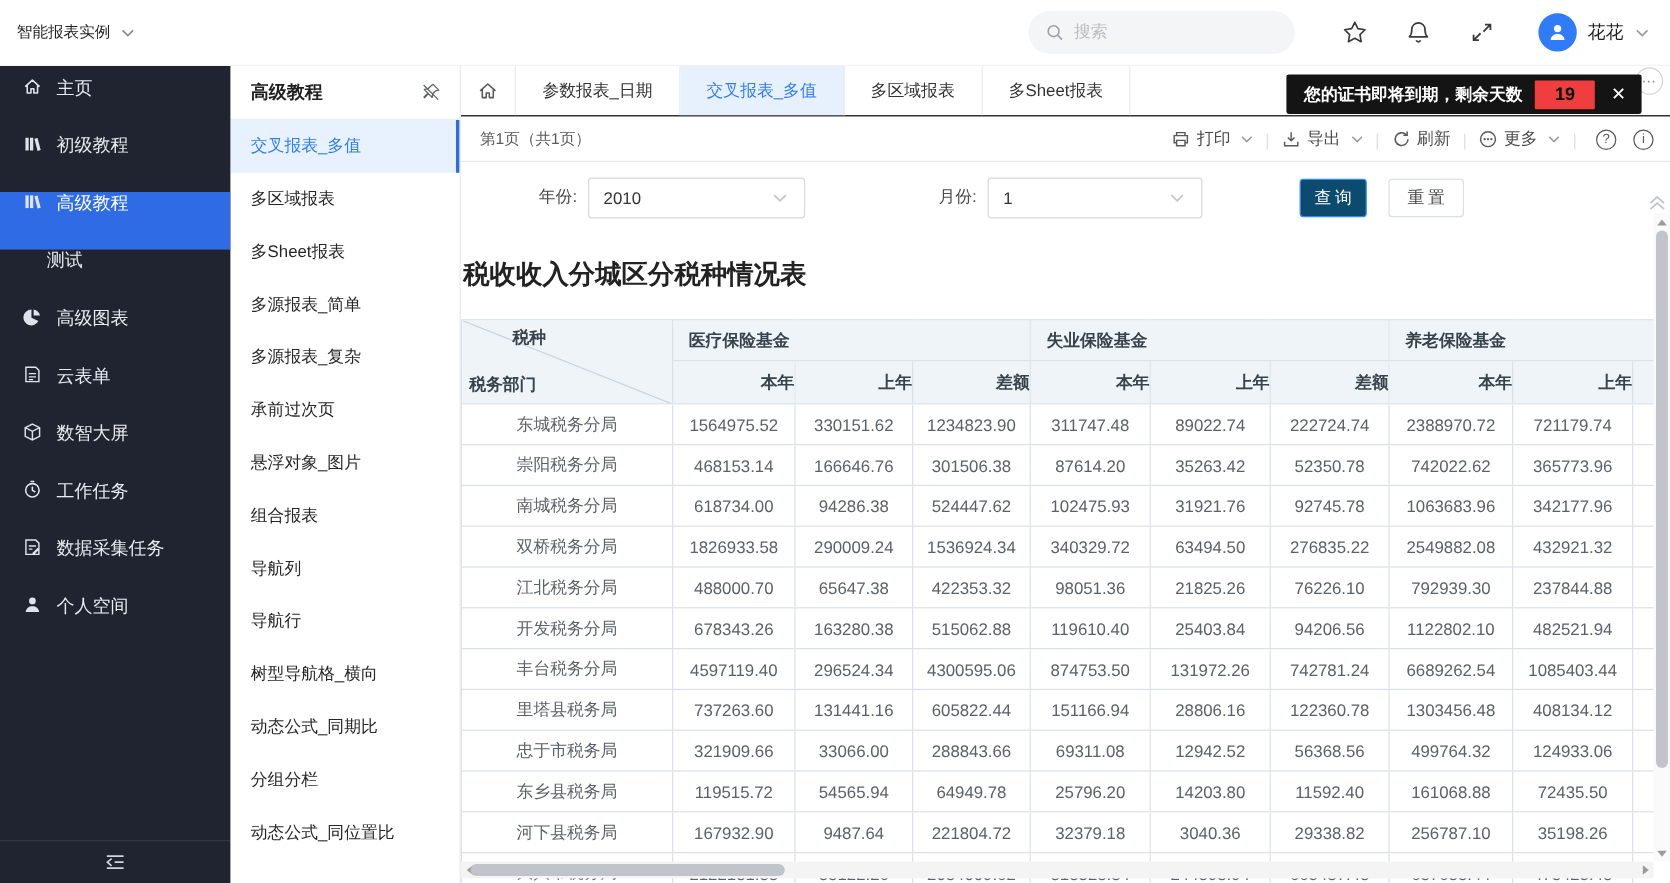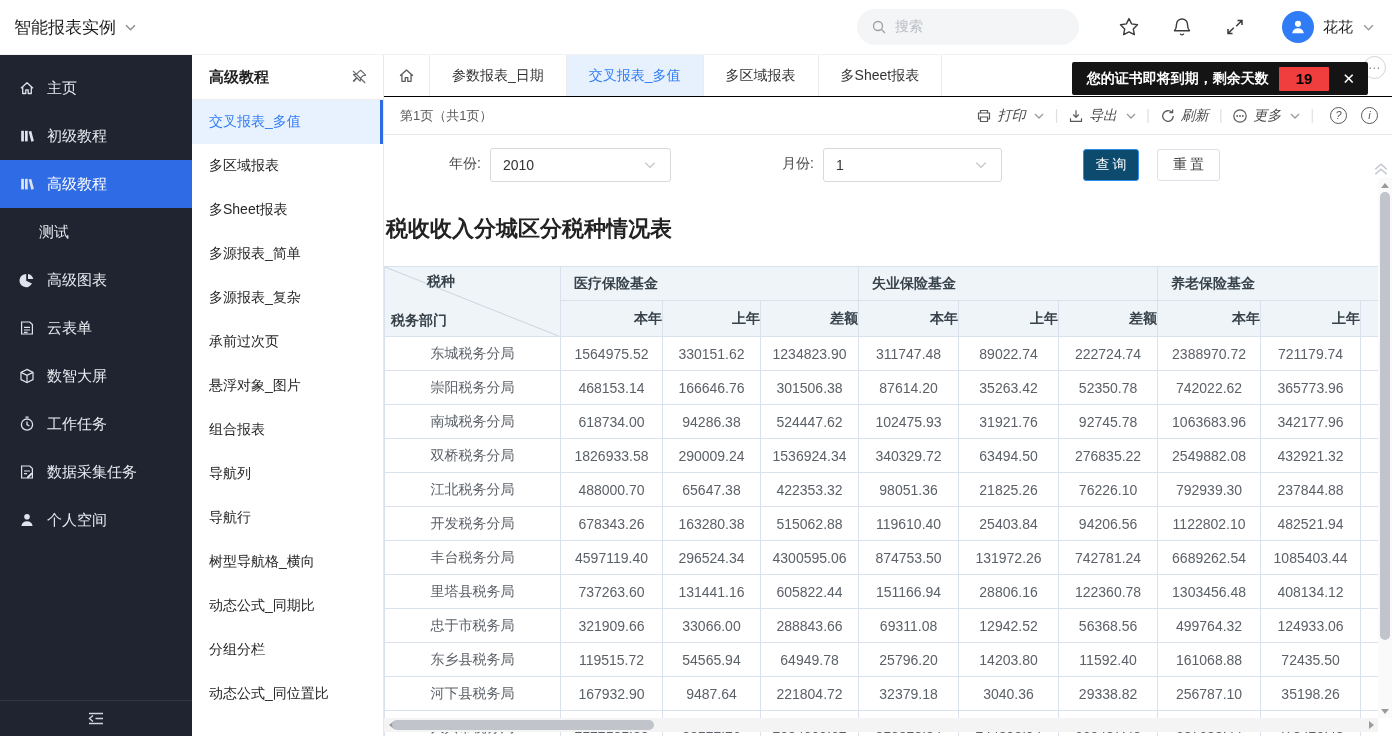--- a/index.html
+++ b/index.html
@@ -5,40 +5,40 @@
   * { margin:0; padding:0; box-sizing:border-box; }
   html,body { width:1392px; height:736px; overflow:hidden; background:#fff;
     font-family:"Liberation Sans","DejaVu Sans",sans-serif; }
   body { position:relative; font-size:14px; color:#333; }
   svg { display:block; }
 
   
   .topbar { position:absolute; top:0; left:0; right:0; height:55px; background:#fff;
     display:flex; align-items:center; border-bottom:1px solid #f2f2f2; z-index:20; }
   .app-switcher { display:flex; align-items:center; gap:9px; margin-left:14px;
-    font-size:17px; color:#1f1f1f; cursor:pointer; }
+    font-size:13px; color:#1f1f1f; cursor:pointer; }
   .app-switcher .chev { color:#8c8c8c; }
   .topbar-right { margin-left:auto; display:flex; align-items:center; }
   .searchbox { width:222px; height:36px; border-radius:18px; background:#f4f5f7;
     display:flex; align-items:center; padding:0 14px; color:#9aa0a6; gap:8px; }
   .searchbox .ph { color:#b9bec4; font-size:14px; }
   .tb-icon { width:22px; height:22px; color:#3b3b3b; cursor:pointer; }
   .ico-star { margin-left:39px; }
   .ico-bell { margin-left:31px; }
   .ico-expand { margin-left:31px; }
   .avatar { width:32px; height:32px; border-radius:50%; background:#2f7cf6; margin-left:36px;
     display:flex; align-items:center; justify-content:center; }
   .user-name { margin-left:9px; font-size:15px; color:#1f1f1f; }
   .user-chev { margin:0 18px 0 10px; color:#8c8c8c; }
 
   
   .sidebar { position:absolute; top:55px; left:0; width:192px; bottom:0; background:#1f2430;
     color:#e8ebf0; z-index:10; display:flex; flex-direction:column; }
   .side-list { padding-top:9px; flex:1 1 auto; overflow:hidden; }
-  .side-item { height:48px; display:flex; align-items:center; padding-left:19px; cursor:pointer;
+  .side-item { height:48px; display:flex; align-items:flex-start; padding-left:19px; cursor:pointer;
     font-size:15px; }
   .side-item .side-icon { width:16px; height:16px; margin-right:12px; color:#dfe4ec; }
   .side-item.sub { padding-left:39px; }
   .side-item.active { background:#2e6be5; color:#fff; }
   .side-footer { border-top:1px solid rgba(255,255,255,.09); height:36px;
     display:flex; align-items:center; justify-content:center; color:#cfd5de; cursor:pointer; }
 
   
   .submenu { position:absolute; top:55px; left:192px; width:192px; bottom:0; background:#fff;
     border-right:1px solid #e9e9e9; z-index:9; overflow:hidden; }
@@ -55,21 +55,21 @@
   .main { position:absolute; top:55px; left:384px; right:0; bottom:0; background:#fff; }
   .tabbar { height:42px; display:flex; border-bottom:1px solid #000000; background:#fff; }
   .tab-home { width:46px; display:flex; align-items:center; justify-content:center;
     border-right:1px solid #ececec; color:#595959; cursor:pointer; }
   .tab { padding:0 22px; line-height:41px; font-size:14px; color:#333; border-right:1px solid #ececec;
     cursor:pointer; white-space:nowrap; }
   .tab.active { background:#e7f1fd; color:#2f7cf6; }
 
   .toolbar { height:38px; display:flex; align-items:center; padding:0 14px 0 16px;
     border-bottom:1px solid #e8e8e8; font-size:13px; color:#595959; }
-  .toolbar-right { margin-left:auto; display:flex; align-items:flex-start; font-size:14px; color:#4a4a4a;font-style:italic; }
+  .toolbar-right { margin-left:auto; display:flex; align-items:flex-end; font-size:14px; color:#4a4a4a; }
   .tool-btn { display:flex; align-items:center; gap:5px; cursor:pointer; }
   .tool-ico { width:16px; height:16px; color:#595959; }
   .tool-sep { color:#e0e0e0; margin:0 10px; }
   .chev { color:#9b9b9b; }
   .tool-chev { margin-left:4px; }
   .circle-glyph { width:17px; height:17px; border:1.3px solid #595959; border-radius:50%;
     display:flex; align-items:center; justify-content:center; font-size:11px; color:#595959; cursor:pointer; }
   .ico-help { margin-left:6px; } .ico-info { margin-left:14px; }
 
   

